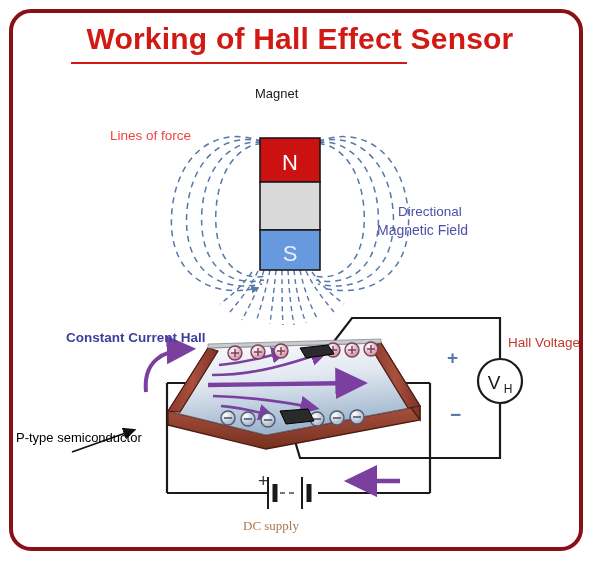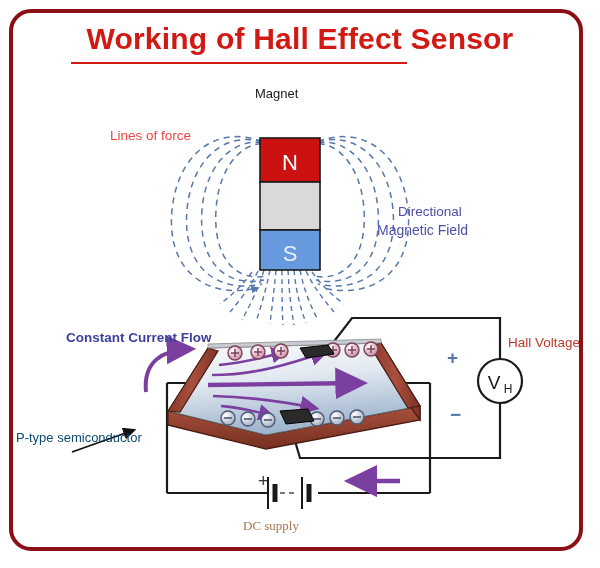--- a/index.html
+++ b/index.html
@@ -32,21 +32,21 @@
     transform:translateX(-50%);
     width:336px;height:2px;background:#d11a14;
   }
   .lbl{position:absolute;white-space:nowrap;}
   #lbl-magnet{left:255px;top:86px;font-size:13px;color:#1a1a1a;}
   #lbl-lines{left:110px;top:128px;font-size:13.5px;color:#ef4444;}
   #lbl-dir1{left:398px;top:204px;font-size:13.5px;color:#4c4fa8;}
   #lbl-dir2{left:377px;top:222px;font-size:14px;color:#4c4fa8;}
   #lbl-ccf{left:66px;top:330px;font-size:13.5px;color:#3c3f9c;font-weight:600;}
   #lbl-hall{left:508px;top:335px;font-size:13.5px;color:#c0392b;}
-  #lbl-ptype{left:16px;top:430px;font-size:13px;color:#0c4a6e;}
+  #lbl-ptype{left:16px;top:430px;font-size:13px;color:#000000;}
   #lbl-dc{left:243px;top:518px;font-size:13px;color:#a8784f;font-family:Liberation Serif, serif;}
   #lbl-i{left:368px;top:470px;font-size:14px;color:#7b3fa0;font-style:italic;}
   #lbl-plus-v{left:447px;top:347px;font-size:19px;color:#5577aa;font-weight:bold;}
   #lbl-minus-v{left:450px;top:404px;font-size:19px;color:#5577aa;font-weight:bold;}
   #lbl-plus-bat{left:258px;top:471px;font-size:18px;color:#333;}
   .footer{
     position:absolute;left:28px;top:538px;
     font-size:12.5px;color:#2b6fb8;
   }
   svg{position:absolute;left:0;top:0;width:600px;height:568px;}
@@ -261,21 +261,21 @@
       <path d="M309,484 L309,502" stroke-width="5"></path>
     </g>
 
     <path d="M400,481 L352,481" stroke="#7b3fa0" stroke-width="4.5" fill="none" marker-end="url(#arrPurpleBig)"></path>
   </svg>
 
   <div class="lbl" id="lbl-magnet">Magnet</div>
   <div class="lbl" id="lbl-lines">Lines of force</div>
   <div class="lbl" id="lbl-dir1">Directional</div>
   <div class="lbl" id="lbl-dir2">Magnetic Field</div>
-  <div class="lbl" id="lbl-ccf">Constant Current Flow</div>
+  <div class="lbl" id="lbl-ccf">Constant Current Hall</div>
   <div class="lbl" id="lbl-hall">Hall Voltage</div>
   <div class="lbl" id="lbl-ptype">P-type semiconductor</div>
   <div class="lbl" id="lbl-dc">DC supply</div>
   <div class="lbl" id="lbl-i">i</div>
   <div class="lbl" id="lbl-plus-v">+</div>
   <div class="lbl" id="lbl-minus-v">−</div>
   <div class="lbl" id="lbl-plus-bat">+</div>
 
 </div>
 

